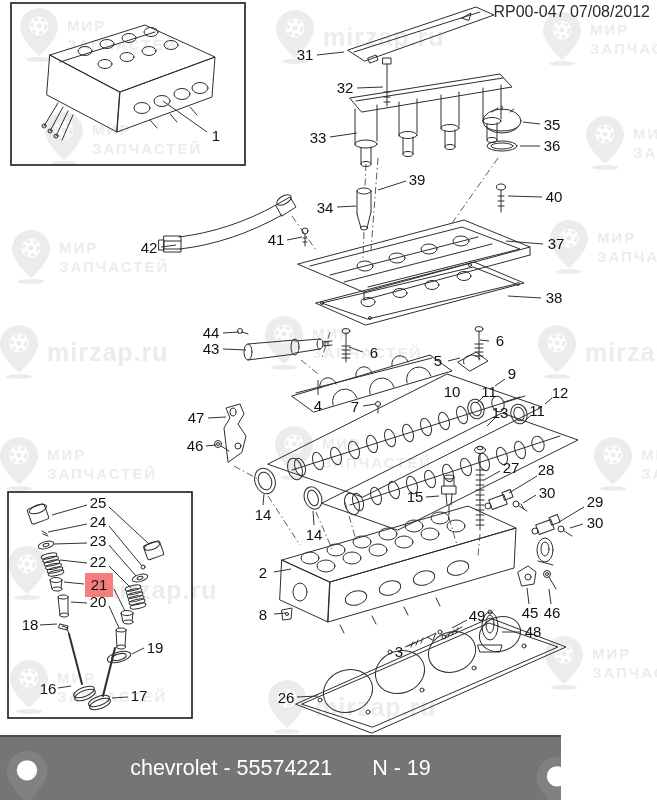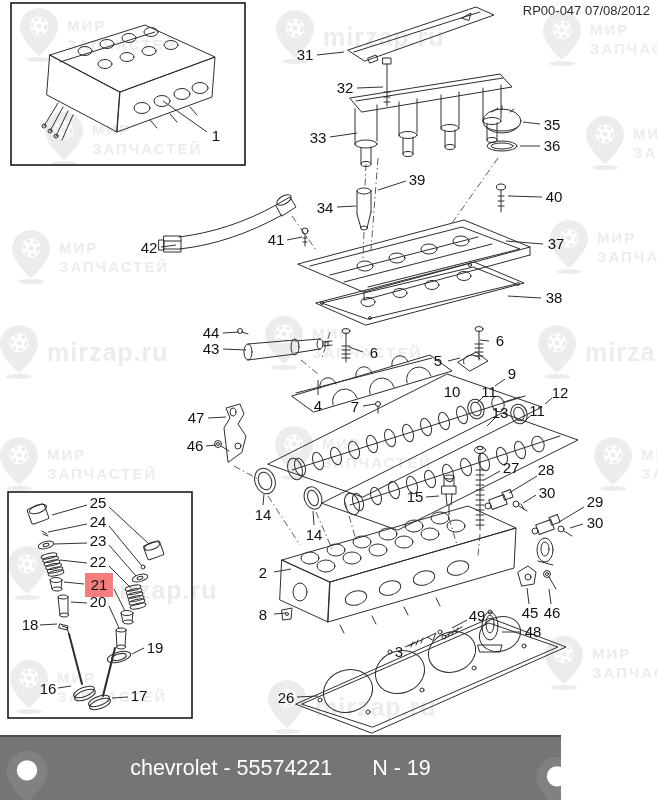--- a/index.html
+++ b/index.html
@@ -14,21 +14,21 @@
   .wm-url{font-weight:bold;font-size:25px;letter-spacing:1px;}
   
   #diagram-svg{position:absolute;left:0;top:0;z-index:1;}
   .part{fill:none;stroke:#2e2e2e;stroke-width:1;stroke-linejoin:round;stroke-linecap:round;}
   .frame{fill:none;stroke:#1b1b1b;stroke-width:1.6;}
   .dash{fill:none;stroke:#4a4a4a;stroke-width:0.9;stroke-dasharray:7 3 1.5 3;}
   .thick{stroke-width:2;}
   #callout-layer text{font:15px "Liberation Sans",sans-serif;fill:#111;}
   #callout-layer line{stroke:#333;stroke-width:1;}
   
-  .doc-ref{position:absolute;top:3px;right:7px;z-index:1;font-size:13px;color:#2b2b2b;}
+  .doc-ref{position:absolute;top:3px;right:7px;z-index:1;font-size:16px;color:#2b2b2b;}
   
   .footer{position:absolute;left:0;top:735px;width:561px;height:65px;box-sizing:border-box;
           z-index:2;display:flex;align-items:center;justify-content:center;gap:40px;
           overflow:hidden;}
   .footer span{position:relative;z-index:2;color:#fff;font-size:21.5px;}
   .footer .fpin{position:absolute;z-index:1;color:rgba(255,255,255,0.09);}
 </style>
 </head>
 <body>
 

